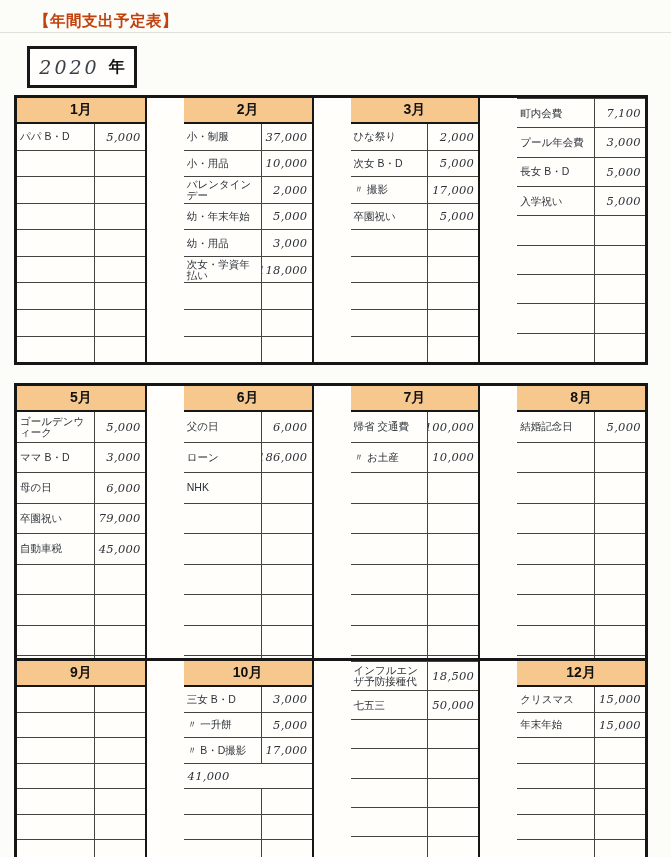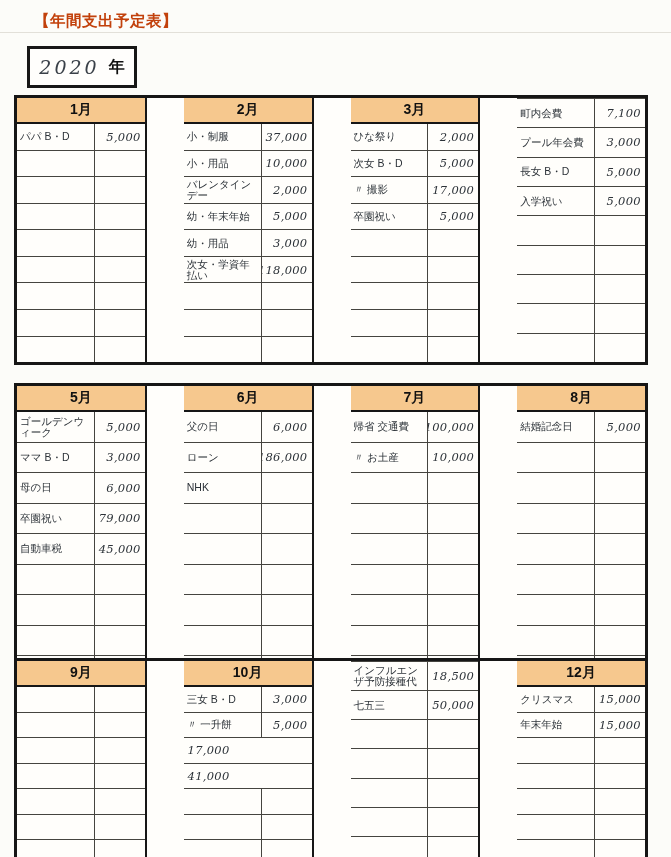--- a/index.html
+++ b/index.html
@@ -454,20 +454,21 @@
       <div class="month-header">10月</div>
       <div class="row">
         <div class="cell-item hw">三女 B・D</div>
         <div class="cell-amount hw-num">3,000</div>
       </div>
       <div class="row">
         <div class="cell-item hw">〃 一升餅</div>
         <div class="cell-amount hw-num">5,000</div>
       </div>
       <div class="row">
+        <div class="cell-item hw">〃 B・D撮影</div>
         <div class="cell-amount hw-num">17,000</div>
       </div>
       <div class="row">
         <div class="cell-amount hw-num">41,000</div>
       </div>
       <div class="row">
         <div class="cell-item hw"></div>
         <div class="cell-amount hw-num"></div>
       </div>
       <div class="row">

